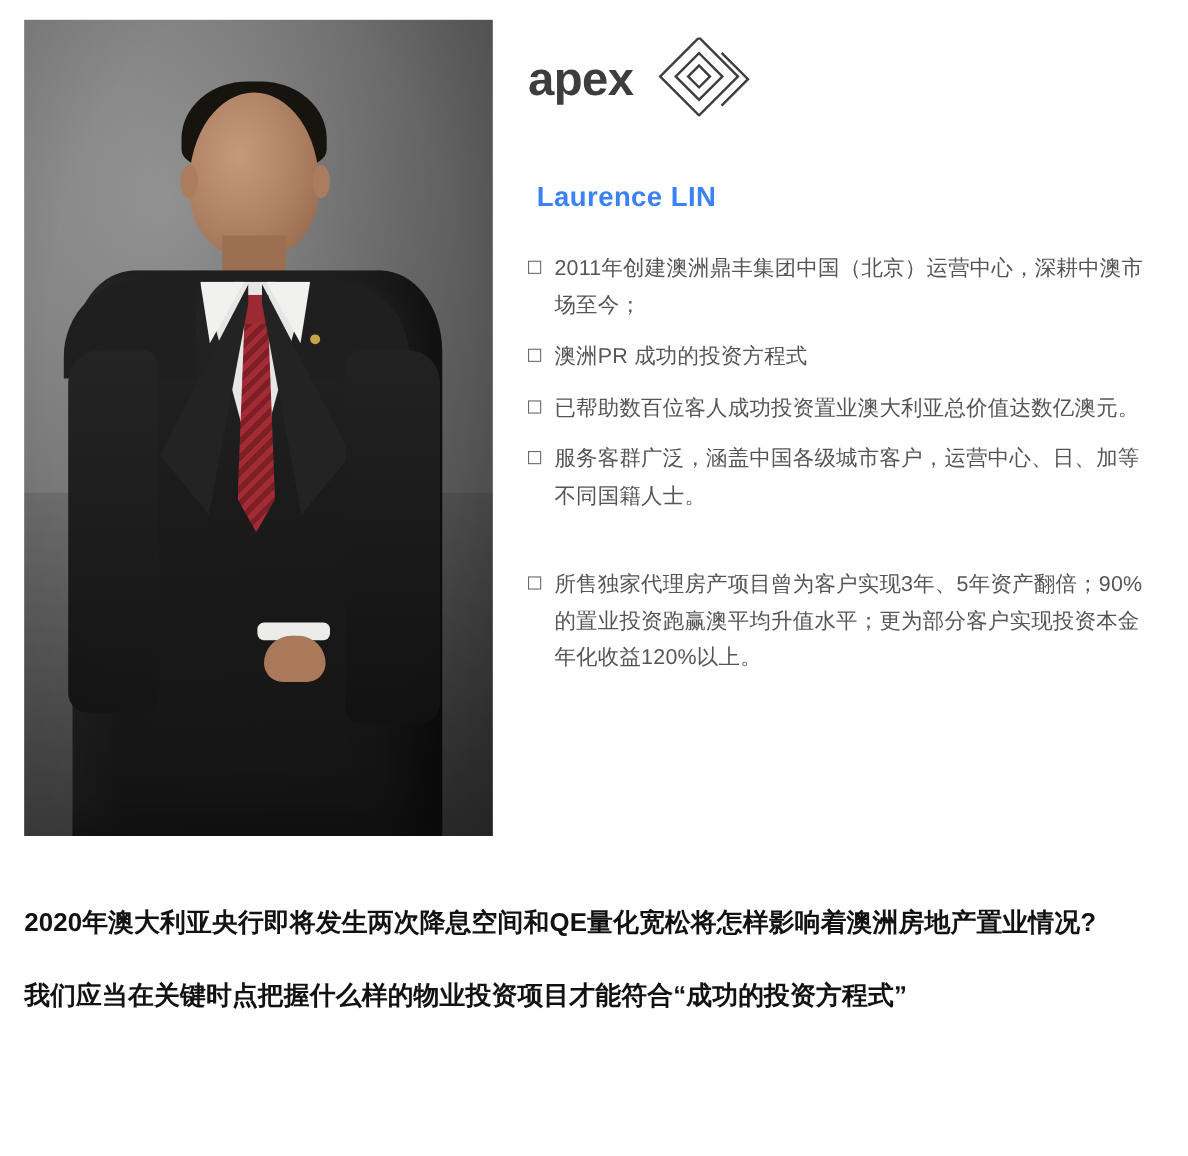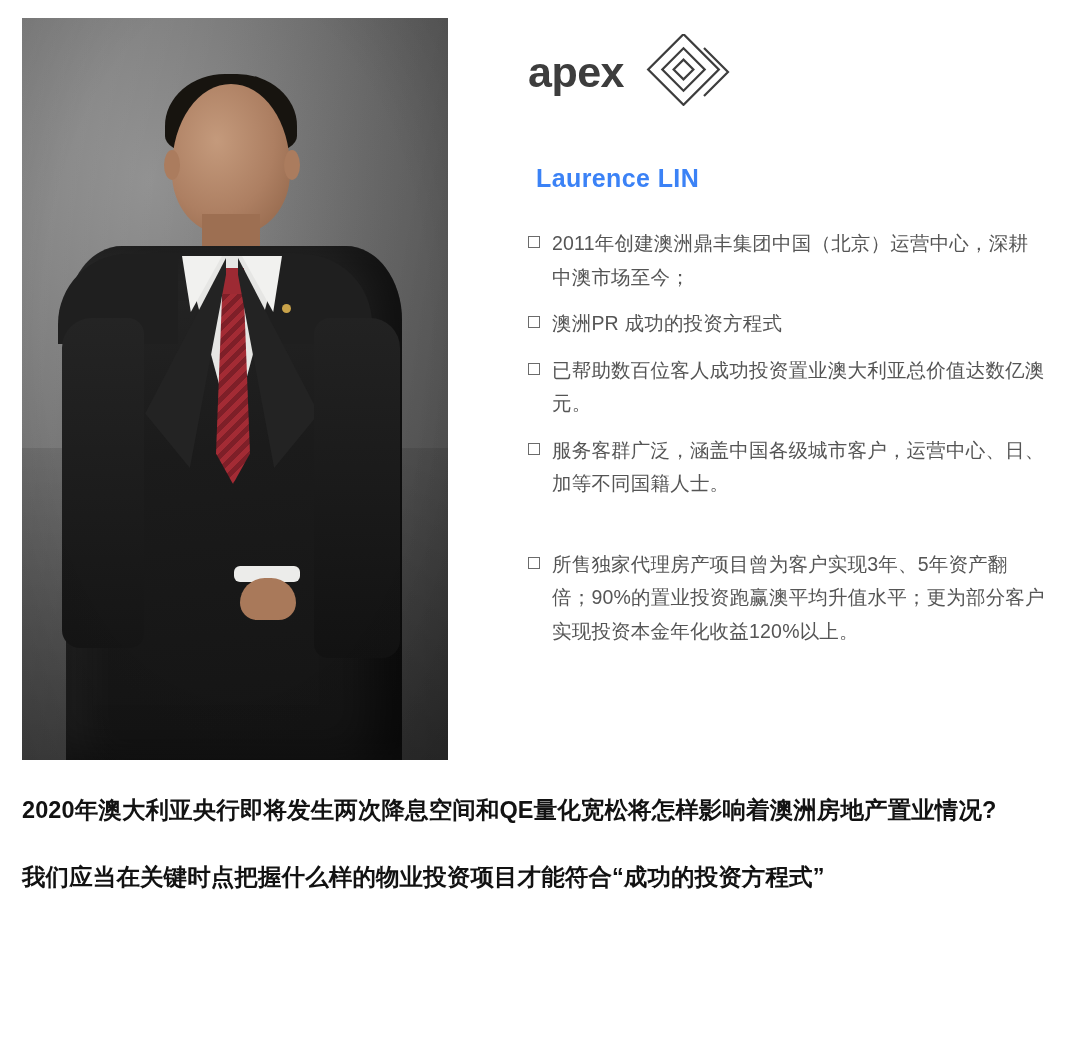--- a/index.html
+++ b/index.html
@@ -188,21 +188,21 @@
 
   
   .photo .vignette {
     position: absolute; inset: 0;
     background: radial-gradient(ellipse 100% 100% at 50% 42%, rgba(0,0,0,0) 45%, rgba(0,0,0,0.25) 100%);
   }
 
   
   .right {
     flex: 1 1 auto;
-    padding: 34px 34px 0 80px;
+    padding: 34px 34px 0 32px;
   }
 
   .brand {
     display: flex;
     align-items: center;
     gap: 14px;
     margin-bottom: 54px;
   }
   .brand-word {
     font-size: 43px;
@@ -243,21 +243,21 @@
     font-size: 19.5px;
     line-height: 1.72;
     color: #555555;
     letter-spacing: 0.2px;
   }
 
   
   .questions {
     position: absolute;
     left: 22px;
-    top: 794px;
+    top: 822px;
     width: 1030px;
   }
   .q {
     font-size: 23.5px;
     font-weight: bold;
     color: #121212;
     line-height: 1.38;
     letter-spacing: 0.1px;
   }
   .q + .q { margin-top: 35px; }

